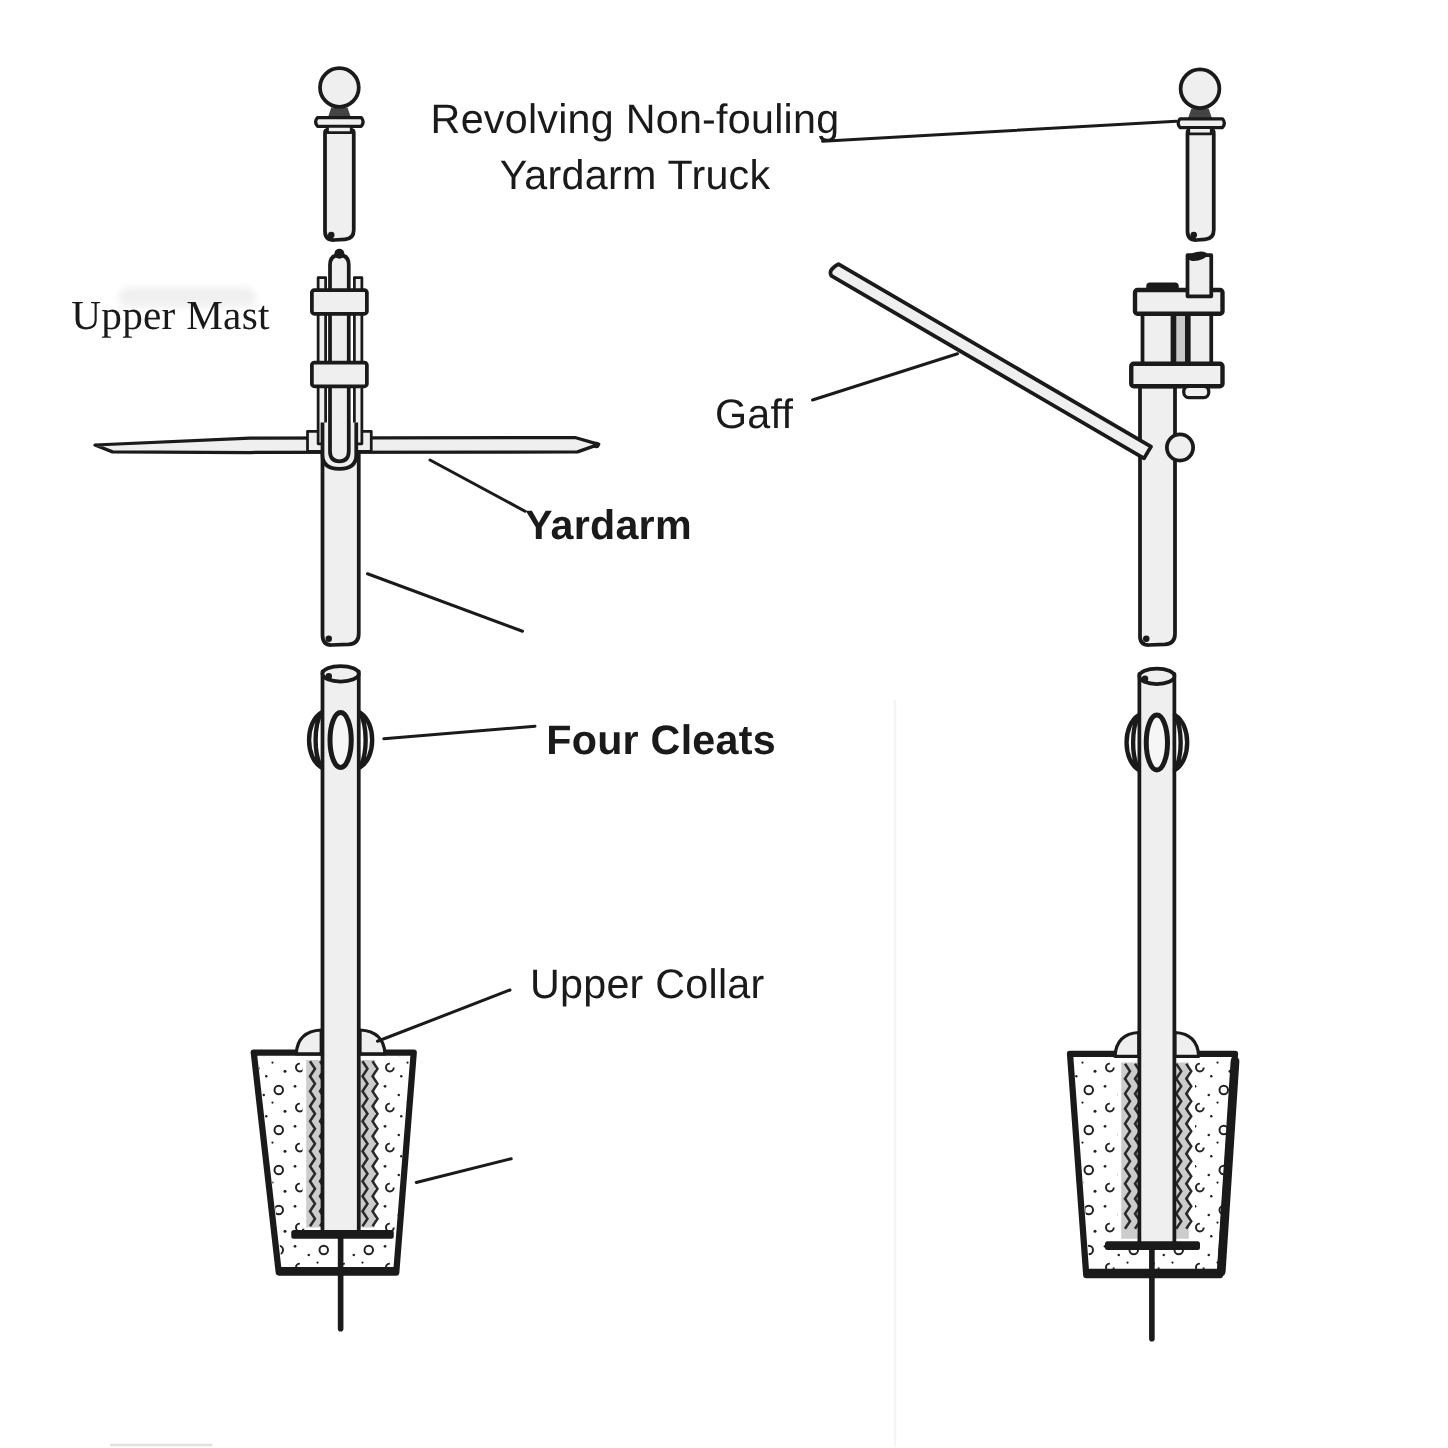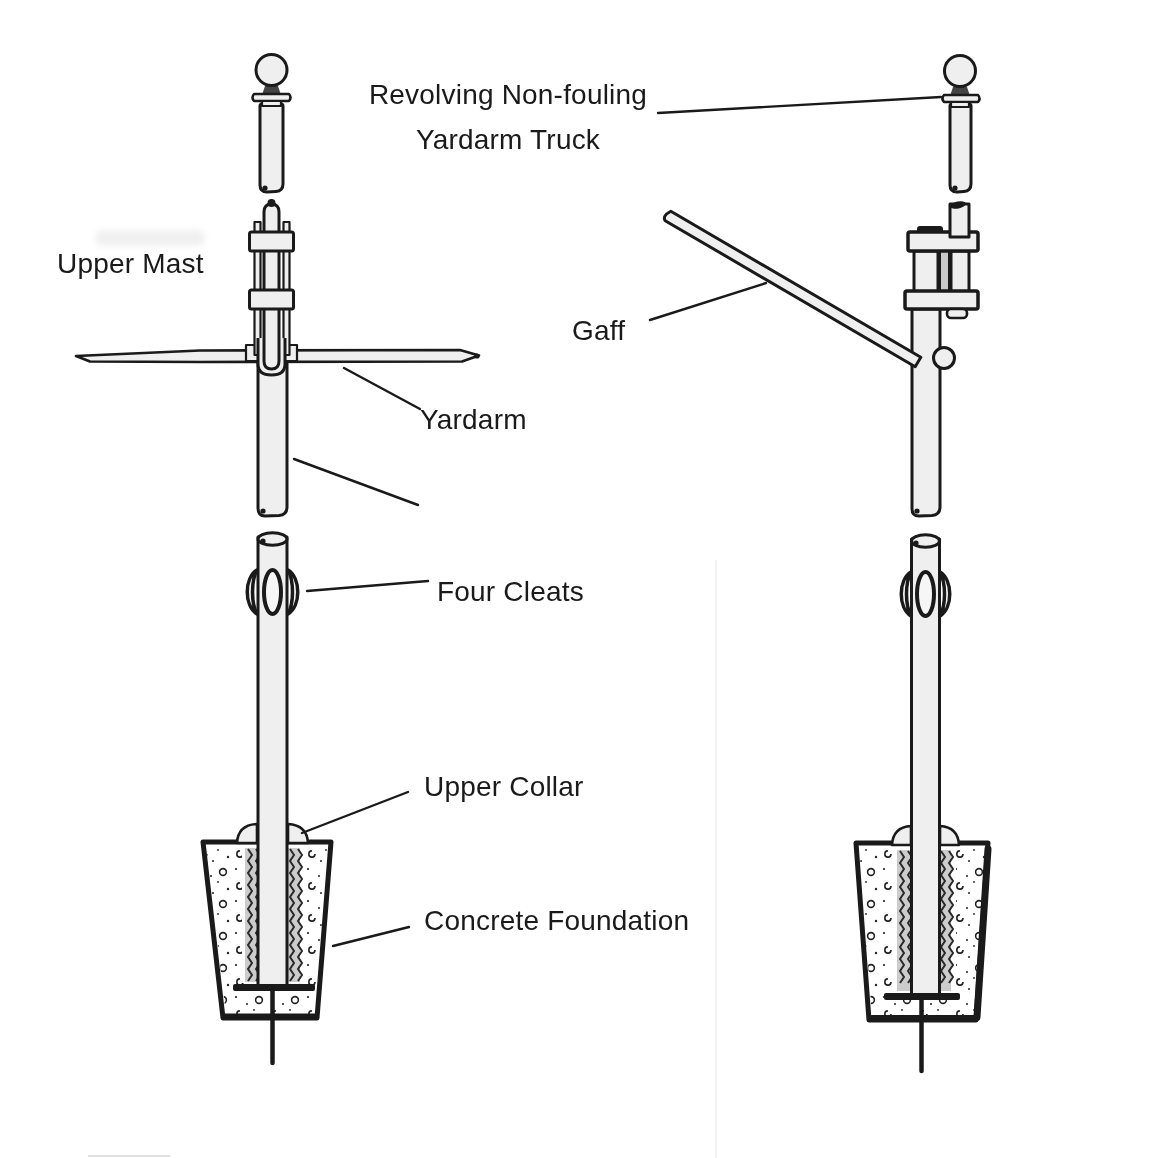--- a/index.html
+++ b/index.html
@@ -8,21 +8,21 @@
     --text:#1a1a1a;
     --background:#ffffff;
   }
   html,body{margin:0;padding:0;background:#fff;}
   .canvas{
     position:relative;width:1158px;height:1158px;background:var(--background);
     font-family:"Liberation Sans", sans-serif;color:var(--text);overflow:hidden;
   }
   svg{position:absolute;left:0;top:0;}
   .lbl{
-    position:absolute;font-size:28px;line-height:45px;color:var(--text);
+    position:absolute;font-size:33px;line-height:45px;color:var(--text);
     white-space:nowrap;letter-spacing:0.2px;
   }
   .lbl.center{text-align:center;}
   
   .o{stroke:var(--line);stroke-width:3;fill:var(--pole_fill);stroke-linejoin:round;}
   .o2{stroke-width:2.2;}
   .o26{stroke-width:2.6;}
   .o35{stroke-width:3.5;}
   .o4{stroke-width:4;}
   .lightfill{fill:#f6f6f6;}
@@ -195,23 +195,22 @@
     <line class="leader" x1="294" y1="459" x2="418" y2="505"></line>
     <line class="leader" x1="307" y1="591" x2="428" y2="581"></line>
     <line class="leader" x1="302" y1="833" x2="408" y2="792"></line>
     <line class="leader" x1="333" y1="946" x2="409" y2="927"></line>
   </svg>
 
   <div class="lbl center" style="left:323px;top:72px;width:370px;">
     <div>Revolving Non-fouling</div>
     <div>Yardarm Truck</div>
   </div>
-  <div class="lbl" style="left:57px;top:241px;">Upper Mast</div>
+  <div class="lbl" style="left:57px;top:231px;font-family:Liberation Serif, serif;">Upper Mast</div>
   <div class="lbl" style="left:572px;top:308px;">Gaff</div>
-  <div class="lbl" style="left:420px;top:397px;">Yardarm</div>
-  <div class="lbl" style="left:437px;top:569px;">Four Cleats</div>
+  <div class="lbl" style="left:420px;top:397px;font-weight:bold;">Yardarm</div>
+  <div class="lbl" style="left:437px;top:569px;font-weight:bold;">Four Cleats</div>
   <div class="lbl" style="left:424px;top:764px;">Upper Collar</div>
-  <div class="lbl" style="left:424px;top:898px;">Concrete Foundation</div>
 
   <div class="ghost"></div>
   <div class="foldline"></div>
   <div class="bottommark"></div>
 </div>
 
 </body></html>

